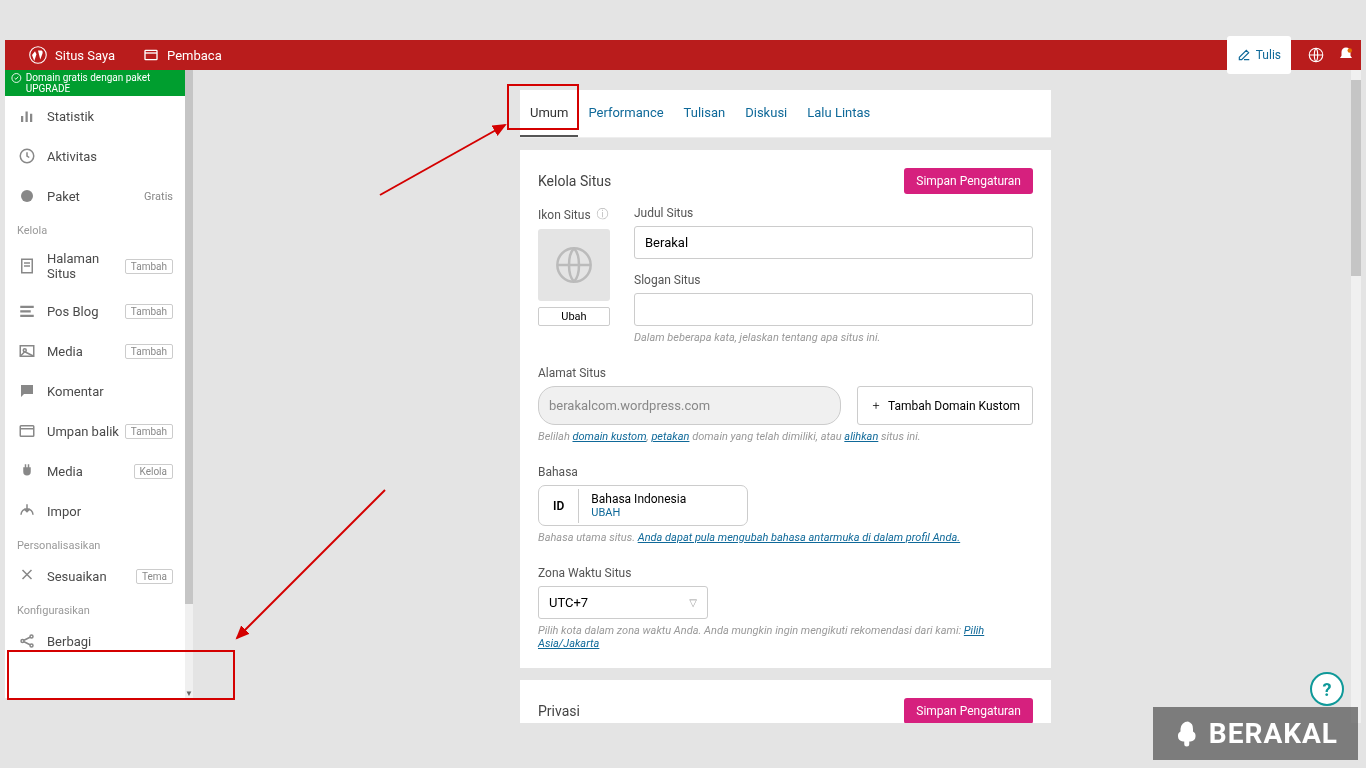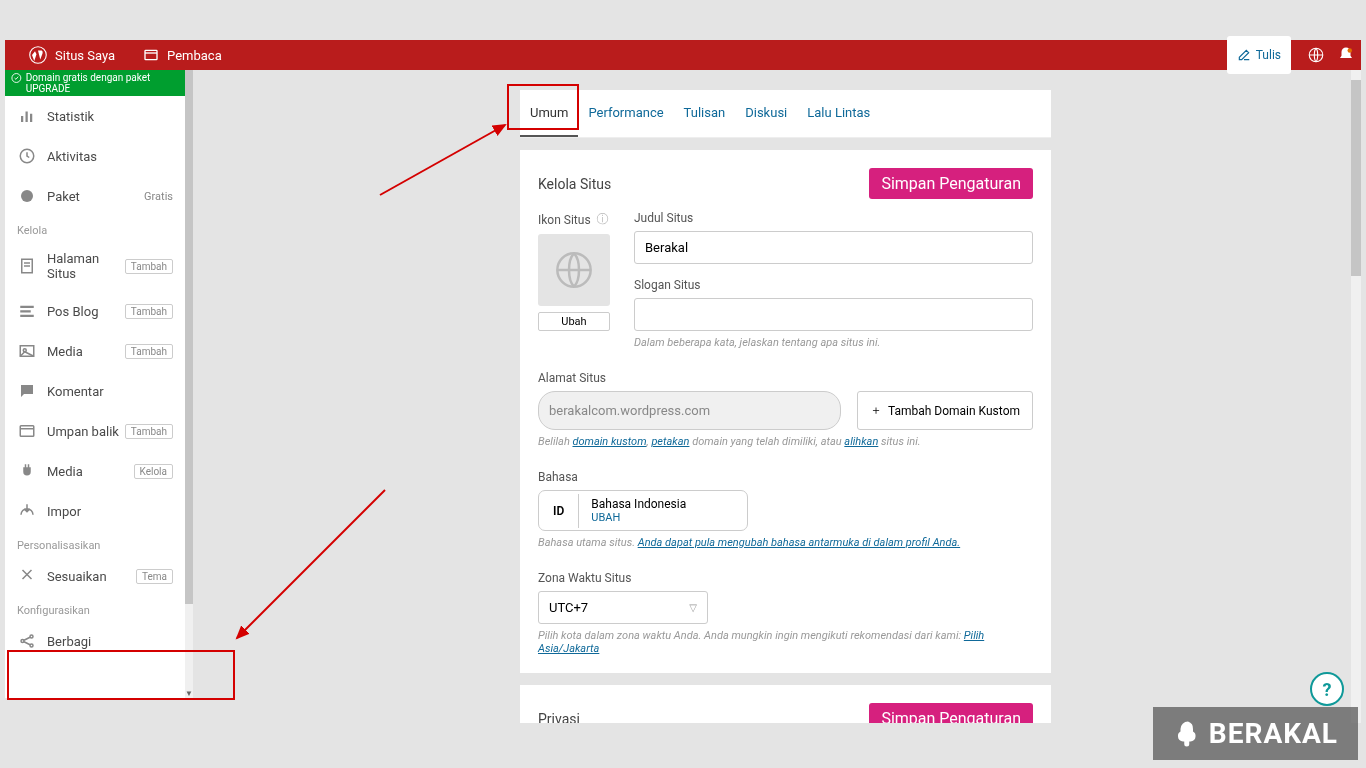--- a/index.html
+++ b/index.html
@@ -28,21 +28,21 @@
 .scrolltrack .arr{position:absolute;width:100%;height:10px;display:flex;align-items:center;justify-content:center;font-size:8px;color:#666;}
 
 .main { position: absolute; top: 70px; left: 195px; right: 5px; bottom: 45px; overflow-y: auto; background: #e4e4e4; padding-left: 325px; padding-right: 310px; padding-top: 20px; }
 .tabs { background: #fff; display: flex; border-bottom: 1px solid #eee; }
 .tabs .tab { padding: 15px 10px; font-size: 13px; color: #0f6999; cursor: pointer; }
 .tabs .tab.active { color: #333; border-bottom: 2px solid #555; }
 
 .panel { background: #fff; margin-top: 12px; padding: 18px 18px; }
 .panel-h { display: flex; align-items: center; margin-bottom: 12px; }
 .panel-h .title { font-size: 14px; color: #444; flex: 1; }
-.btn-primary { background: #d6207e; color: #fff; border: none; padding: 6px 12px; font-size: 16px; border-radius: 3px; cursor: pointer; }
+.btn-primary { background: #d6207e; color: #fff; border: none; padding: 6px 12px; font-size: 12px; border-radius: 3px; cursor: pointer; }
 
 .row { display: flex; gap: 16px; }
 .col { flex: 1; }
 .field-label { font-size: 12px; color: #555; margin-bottom: 6px; display:flex; align-items:center;}
 .field-label .info{margin-left:6px;color:#bbb;}
 .input { width: 100%; border: 1px solid #ccc; border-radius: 3px; padding: 8px 10px; font-size: 13px; }
 .input[readonly]{background:#f0f0f0;color:#888;border-radius:17px;}
 .hint { font-size: 11px; color: #999; font-style: italic; margin-top: 5px; }
 .hint a { color: #0f6999; text-decoration: underline; }
 

